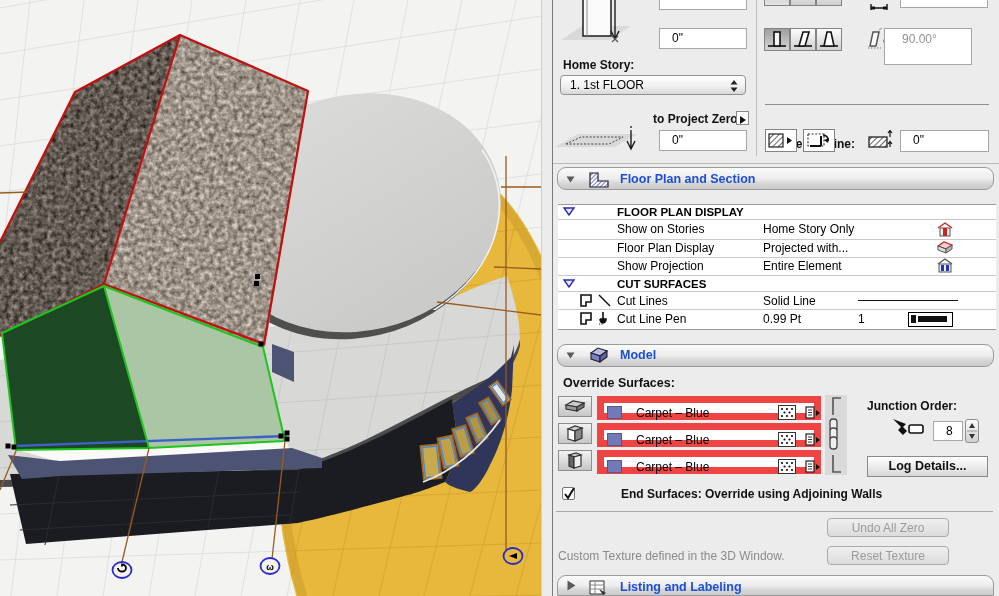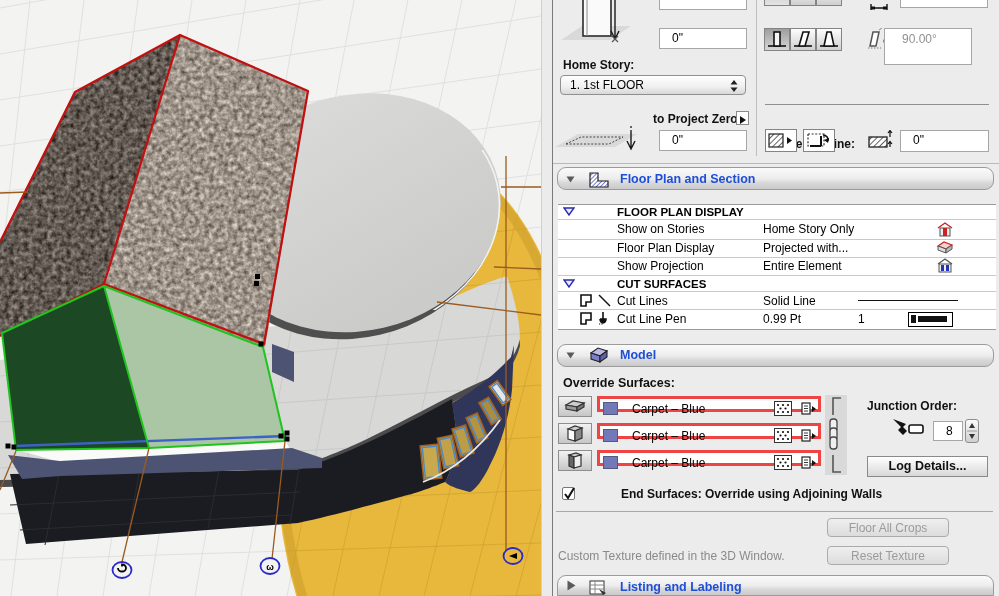--- a/index.html
+++ b/index.html
@@ -12,21 +12,21 @@
 .fld { position:absolute; background:#fff; border:1px solid #A6A6A6; font-size:12px; color:#000; line-height:19px; padding-left:12px; }
 .fld.dis { color:#909090; }
 .lbl { position:absolute; font-size:12px; font-weight:bold; color:#111; white-space:nowrap; }
 .hdrbar { position:absolute; left:4px; width:437px; height:23px; border:1px solid #9B9B9B; border-radius:9px;
   background:linear-gradient(#FAFAFA, #EDEDED 50%, #D9D9D9 70%, #CACACA); }
 .hdrtxt { position:absolute; font-size:12.5px; font-weight:bold; color:#1d4ed8; }
 .btn3 { position:absolute; width:26px; height:23px; border:1px solid #848484; background:linear-gradient(#FDFDFD,#CFCFCF); }
 .tblrow { position:absolute; left:5px; width:438px; font-size:12px; color:#000; }
 .rowline { position:absolute; left:5px; width:438px; height:1px; background:#C9C9C9; }
 .graybtn { position:absolute; border:1px solid #ABABAB; border-radius:4px; background:linear-gradient(#EFEFEF,#DCDCDC); color:#9B9B9B; font-size:12px; text-align:center; }
-.srow { position:absolute; left:44px; width:224px; height:16px; background:#fff; border:3px solid #ef4444; }
+.srow { position:absolute; left:44px; width:224px; height:24px; background:#fff; border:7px solid #ef4444; }
 .swatch { position:absolute; left:3px; top:3px; width:15px; height:13px; background:#7179B8; border:1px solid #55597E; }
 .sname { position:absolute; left:32px; top:3px; font-size:12px; color:#000; }
 .dots { position:absolute; left:174px; top:2px; }
 .tico { position:absolute; left:201px; top:3px; }
 </style>
 </head>
 <body>
 <div id="page">
   <div id="vp">
 <svg width="541" height="596" viewBox="0 0 541 596">
@@ -448,21 +448,21 @@
     </div>
     <div class="abs" style="left:314px;top:456px;width:121px;height:21px;border:1px solid #8A8A8A;border-radius:0;background:linear-gradient(#FFF,#D8D8D8);font-size:12.5px;font-weight:bold;color:#111;text-align:center;line-height:19px;">Log Details...</div>
 
     <div class="abs" style="left:9px;top:487px;width:13px;height:13px;background:#fff;border:1px solid #777;border-radius:2px;">
       <svg width="13" height="14" viewBox="0 0 13 14">
           <path d="M2,6 L5,10 L11,0" stroke="#111" stroke-width="2" fill="none"></path>
         </svg>
     </div>
     <div class="lbl" style="left:28px;top:487px;font-weight:bold;padding-left:40px;">End Surfaces: Override using Adjoining Walls</div>
     <div class="abs" style="left:3px;top:511px;width:437px;height:1px;background:#A8A8A8;"></div>
-    <div class="graybtn" style="left:274px;top:518px;width:122px;height:19px;line-height:18px;">Floor All Crops</div>
+    <div class="graybtn" style="left:274px;top:518px;width:122px;height:19px;line-height:18px;">Undo All Zero</div>
     <div class="abs" style="left:5px;top:549px;font-size:12px;color:#8A8A8A;">Custom Texture defined in the 3D Window.</div>
     <div class="graybtn" style="left:274px;top:546px;width:122px;height:19px;line-height:18px;">Reset Texture</div>
 
     <div class="hdrbar" style="top:575px;height:21px;border-radius:9px 9px 0 0;"></div>
     <svg class="abs" style="left:14px;top:580px" width="9" height="11" viewBox="0 0 9 11">
         <path d="M0.5,0.5 L8.5,5.5 L0.5,10.5 Z" fill="#5A5A5A"></path>
       </svg>
     <svg class="abs" style="left:36px;top:580px" width="18" height="16" viewBox="0 0 18 16">
       <rect x="1" y="1" width="14" height="13" fill="#fff" stroke="#333" stroke-width="1"></rect>
       <path d="M1,5 L15,5 M1,9 L15,9 M6,1 L6,14" stroke="#888" stroke-width="1"></path>

